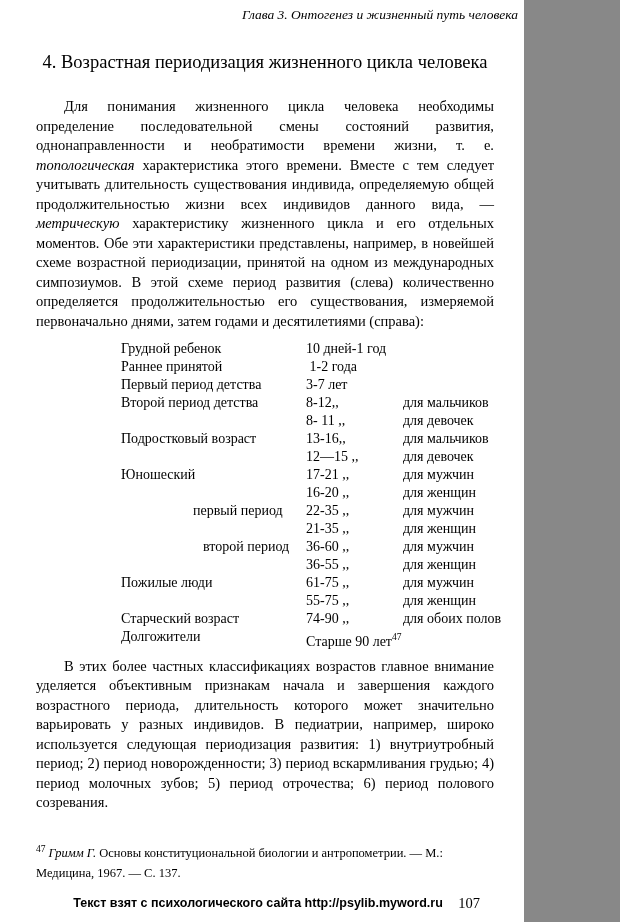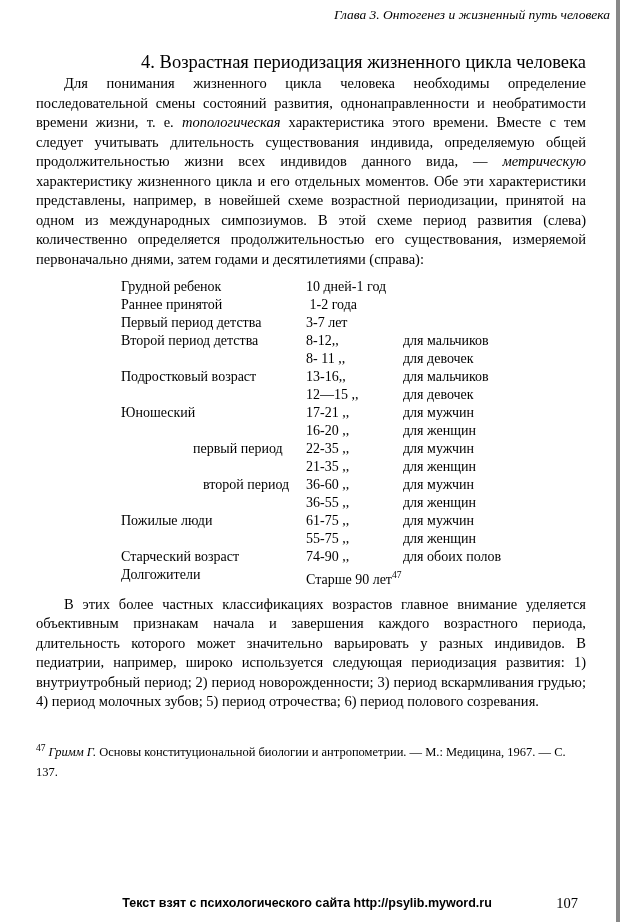--- a/index.html
+++ b/index.html
@@ -1,50 +1,50 @@
 <!DOCTYPE html>
 <html><head>
 <meta charset="utf-8">
 <style>
   * { margin:0; padding:0; box-sizing:border-box; }
   html,body { background:#888; }
   body { width:620px; height:922px; margin:0; font-family:"Liberation Serif", serif; color:#000; }
   .page {
-    position:relative; width:616px; height:922px; background:#ffffff;
+    position:relative; width:524px; height:922px; background:#ffffff;
     padding:6px 30px 0 36px; overflow:hidden;
   }
   .running-head {
     text-align:right; font-style:italic; font-size:13.5px; line-height:17px;
     margin-right:-24px; white-space:nowrap;
   }
   .title {
-    text-align:right; font-weight:normal; font-size:18.5px; line-height:24px;
+    text-align:center; font-weight:normal; font-size:18.5px; line-height:24px;
     margin-top:27px;
   }
   .body-para {
     font-size:14.5px; line-height:19.5px; text-align:justify; text-indent:28px;
   }
-  .p1 { }
+  .p1 { margin-top:23px; }
   .p2 { margin-top:19px; }
   .p3 { margin-top:6px; }
   .ital { font-style:italic; }
   .age-table { margin:9px 0 0 85px; font-size:14px; line-height:18px; }
   .t-row { display:grid; grid-template-columns:185px 97px auto; }
   .t-label { white-space:nowrap; }
   .t-label.ind1 { padding-left:72px; }
   .t-label.ind2 { padding-left:82px; }
   .t-range { white-space:pre; }
   .t-note { white-space:nowrap; }
   .fn-ref { font-size:9.5px; }
   .footnote {
     margin-top:26px; font-size:12.5px; line-height:20px;
   }
   .footnote sup { font-size:9.5px; margin-right:3px; }
   .footer {
-    position:absolute; left:36px; right:38px; bottom:11px; text-align:center;
+    position:absolute; left:36px; right:44px; bottom:11px; text-align:center;
   }
   .footer-source {
     font-family:"Liberation Sans", sans-serif; font-weight:bold; font-size:12.5px;
   }
   .page-num {
     position:absolute; right:0; bottom:-1px; font-size:14.5px;
   }
 </style>
 </head>
 <body>

